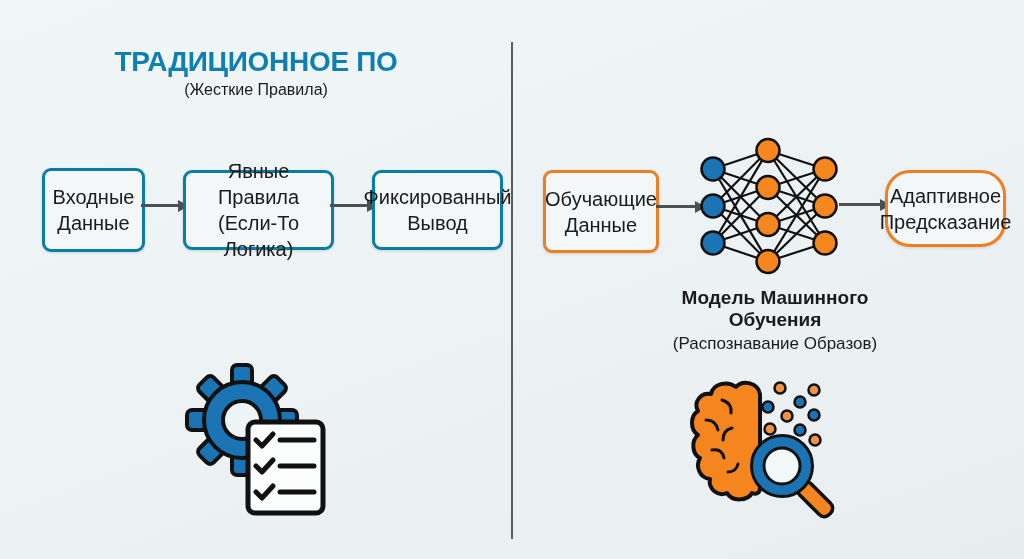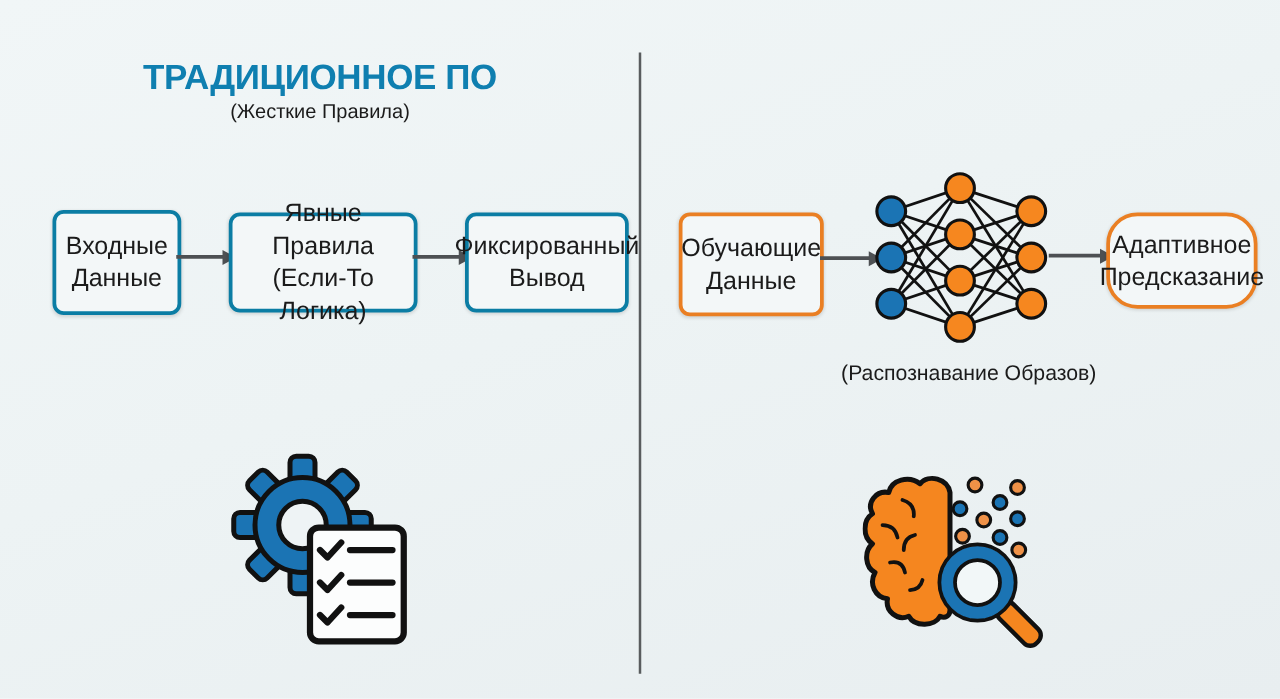--- a/index.html
+++ b/index.html
@@ -159,20 +159,22 @@
       <circle cx="137" cy="36" r="11.5" fill="#f6871f" stroke="#111" stroke-width="2.5"></circle>
       <circle cx="137" cy="73" r="11.5" fill="#f6871f" stroke="#111" stroke-width="2.5"></circle>
       <circle cx="137" cy="110" r="11.5" fill="#f6871f" stroke="#111" stroke-width="2.5"></circle>
     </svg>
 
   <div class="arrow arrow-r2"></div>
   <div class="flow-box orange box-pred">Адаптивное
 Предсказание</div>
 
   <div class="model-caption">
+    <div class="cap-title">Модель Машинного
+Обучения</div>
     <div class="cap-sub">(Распознавание Образов)</div>
   </div>
 
   <svg class="icon-svg brain-search" width="155" height="150" viewBox="0 0 155 150">
     <g>
       <path d="M70,16 C68,5 53,1 46,9 C37,2 23,6 21,16 C11,14 3,24 8,33
                C0,38 0,52 8,57 C1,63 2,76 10,80 C5,89 10,100 20,101
                C18,111 28,119 37,115 C42,124 58,123 62,115 C66,117 70,115 70,110 Z" fill="#f5861f" stroke="#111" stroke-width="4" stroke-linejoin="round"></path>
       <g stroke="#111" stroke-width="3" fill="none" stroke-linecap="round">
         <path d="M32,22 q10,3 9,13"></path>

